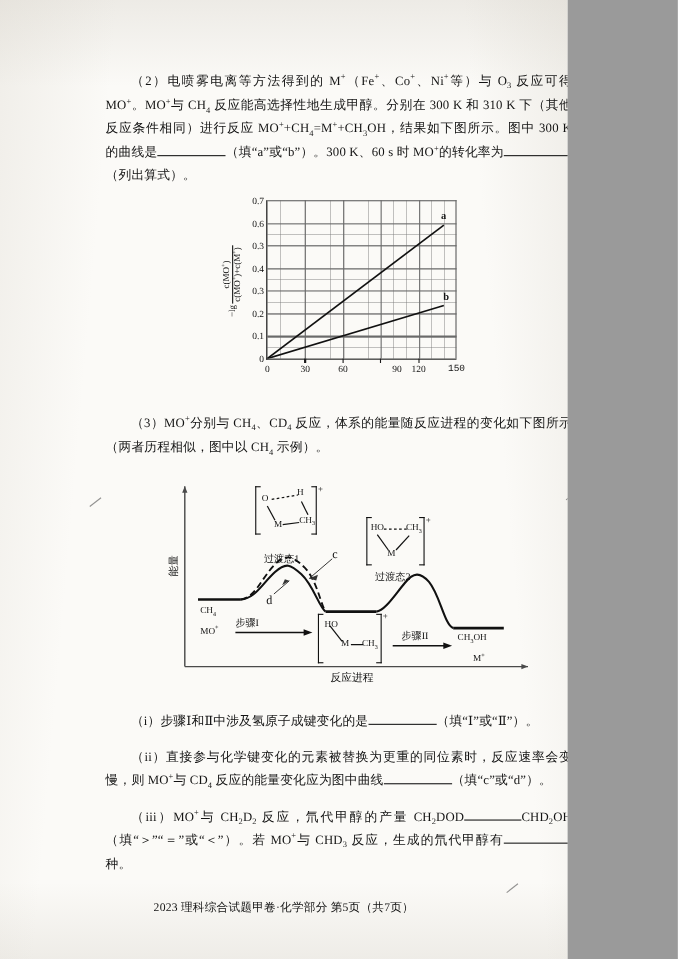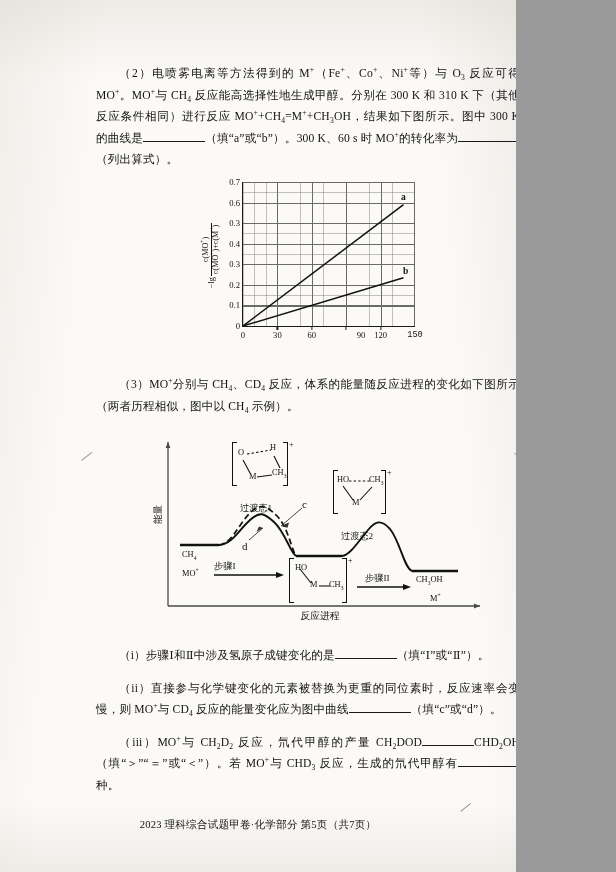--- a/index.html
+++ b/index.html
@@ -374,21 +374,21 @@
     <div class="ed-text" style="left:99px; top:44px;">M</div>
     <div class="ed-text" style="left:122px; top:40px;">CH<sub>3</sub></div>
     <div class="ed-cn" style="left:90px; top:62px;margin-top:12px;">过渡态1</div>
 
     <div class="bracket-l" style="left:183px; top:42px; height:44px;"></div>
     <div class="bracket-r" style="left:231px; top:42px; height:44px;"></div>
     <div class="plus-charge" style="left:237px; top:40px;">+</div>
     <div class="ed-text" style="left:187px; top:47px;">HO</div>
     <div class="ed-text" style="left:219px; top:47px;">CH<sub>3</sub></div>
     <div class="ed-text" style="left:202px; top:70px;">M</div>
-    <div class="ed-cn" style="left:191px; top:102px;">过渡态2</div>
+    <div class="ed-cn" style="left:191px; top:90px;">过渡态2</div>
 
     <div class="ed-cn" style="left:152px; top:70px; font-size:11px;">c</div>
     <div class="ed-cn" style="left:92px; top:112px; font-size:11px;">d</div>
 
     <div class="ed-text" style="left:32px; top:122px;">CH<sub>4</sub></div>
     <div class="ed-text" style="left:32px; top:141px;">MO<sup>+</sup></div>
     <div class="ed-cn" style="left:64px; top:132px;">步骤I</div>
 
     <div class="bracket-l" style="left:139px; top:130px; height:45px;"></div>
     <div class="bracket-r" style="left:192px; top:130px; height:45px;"></div>

